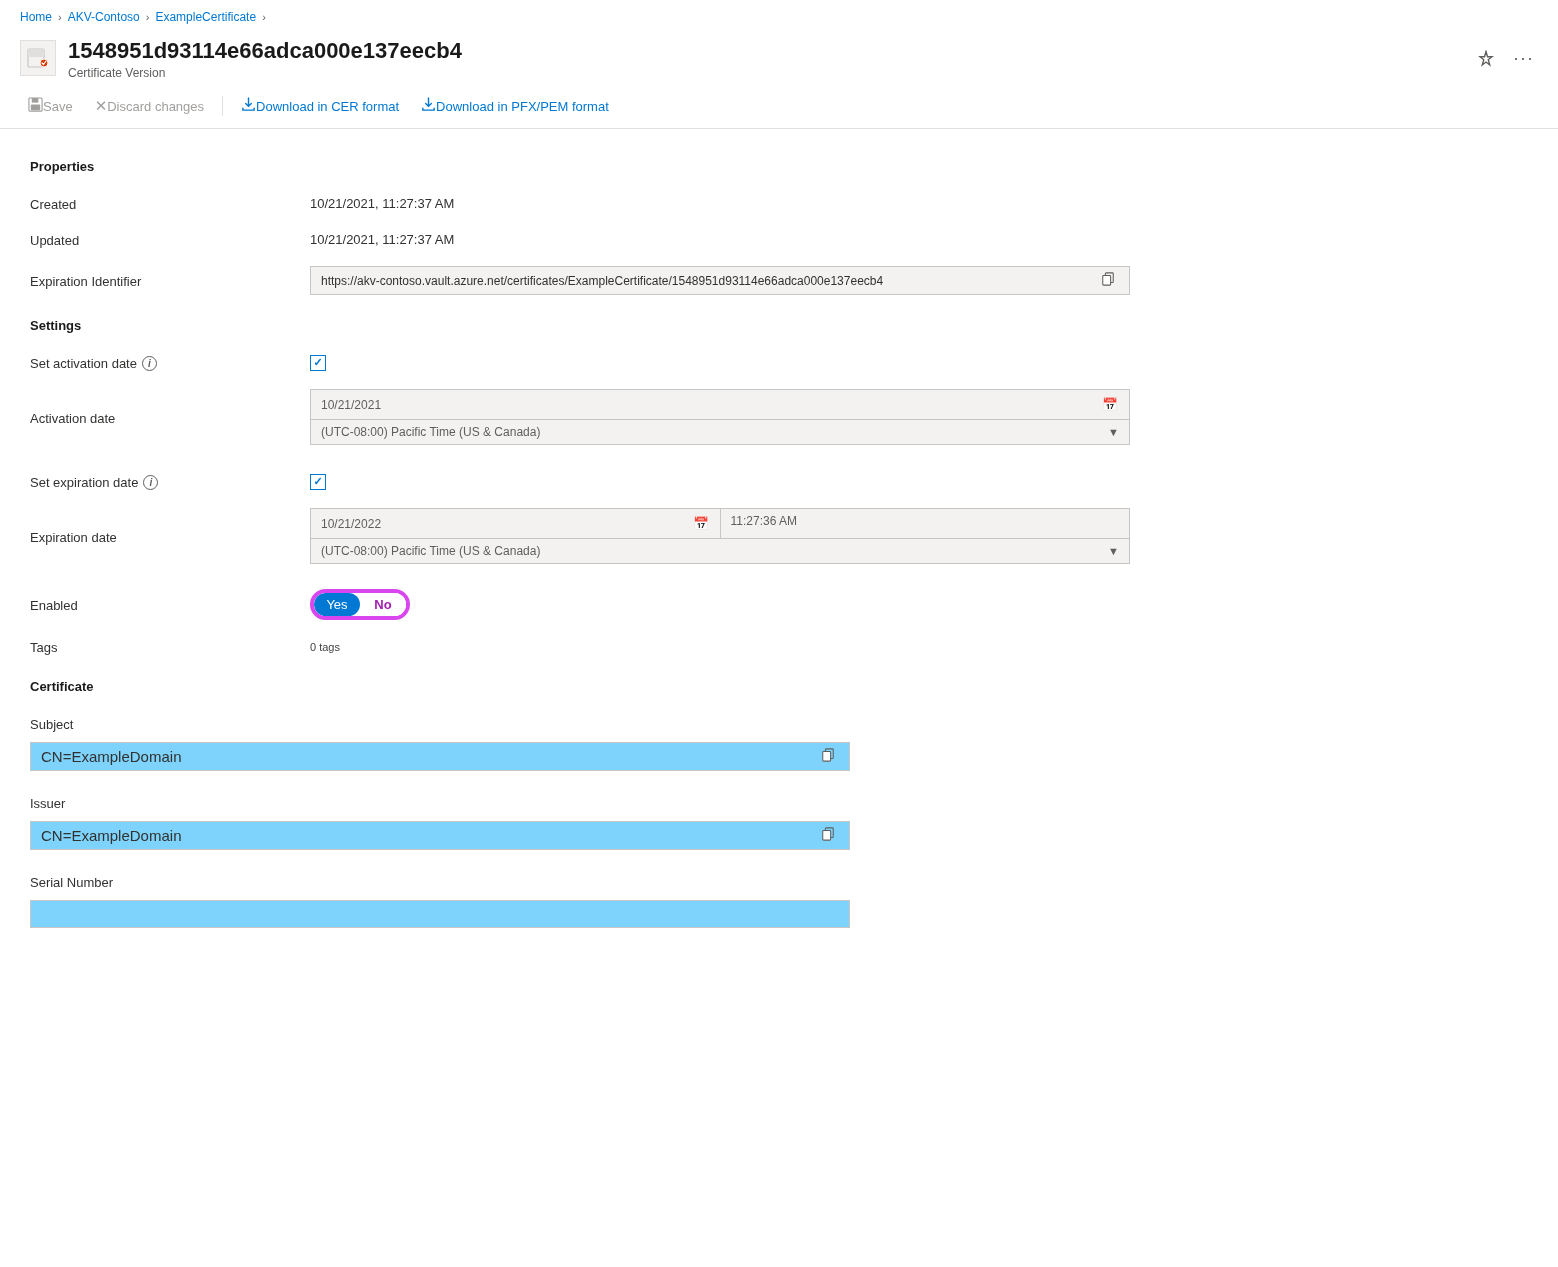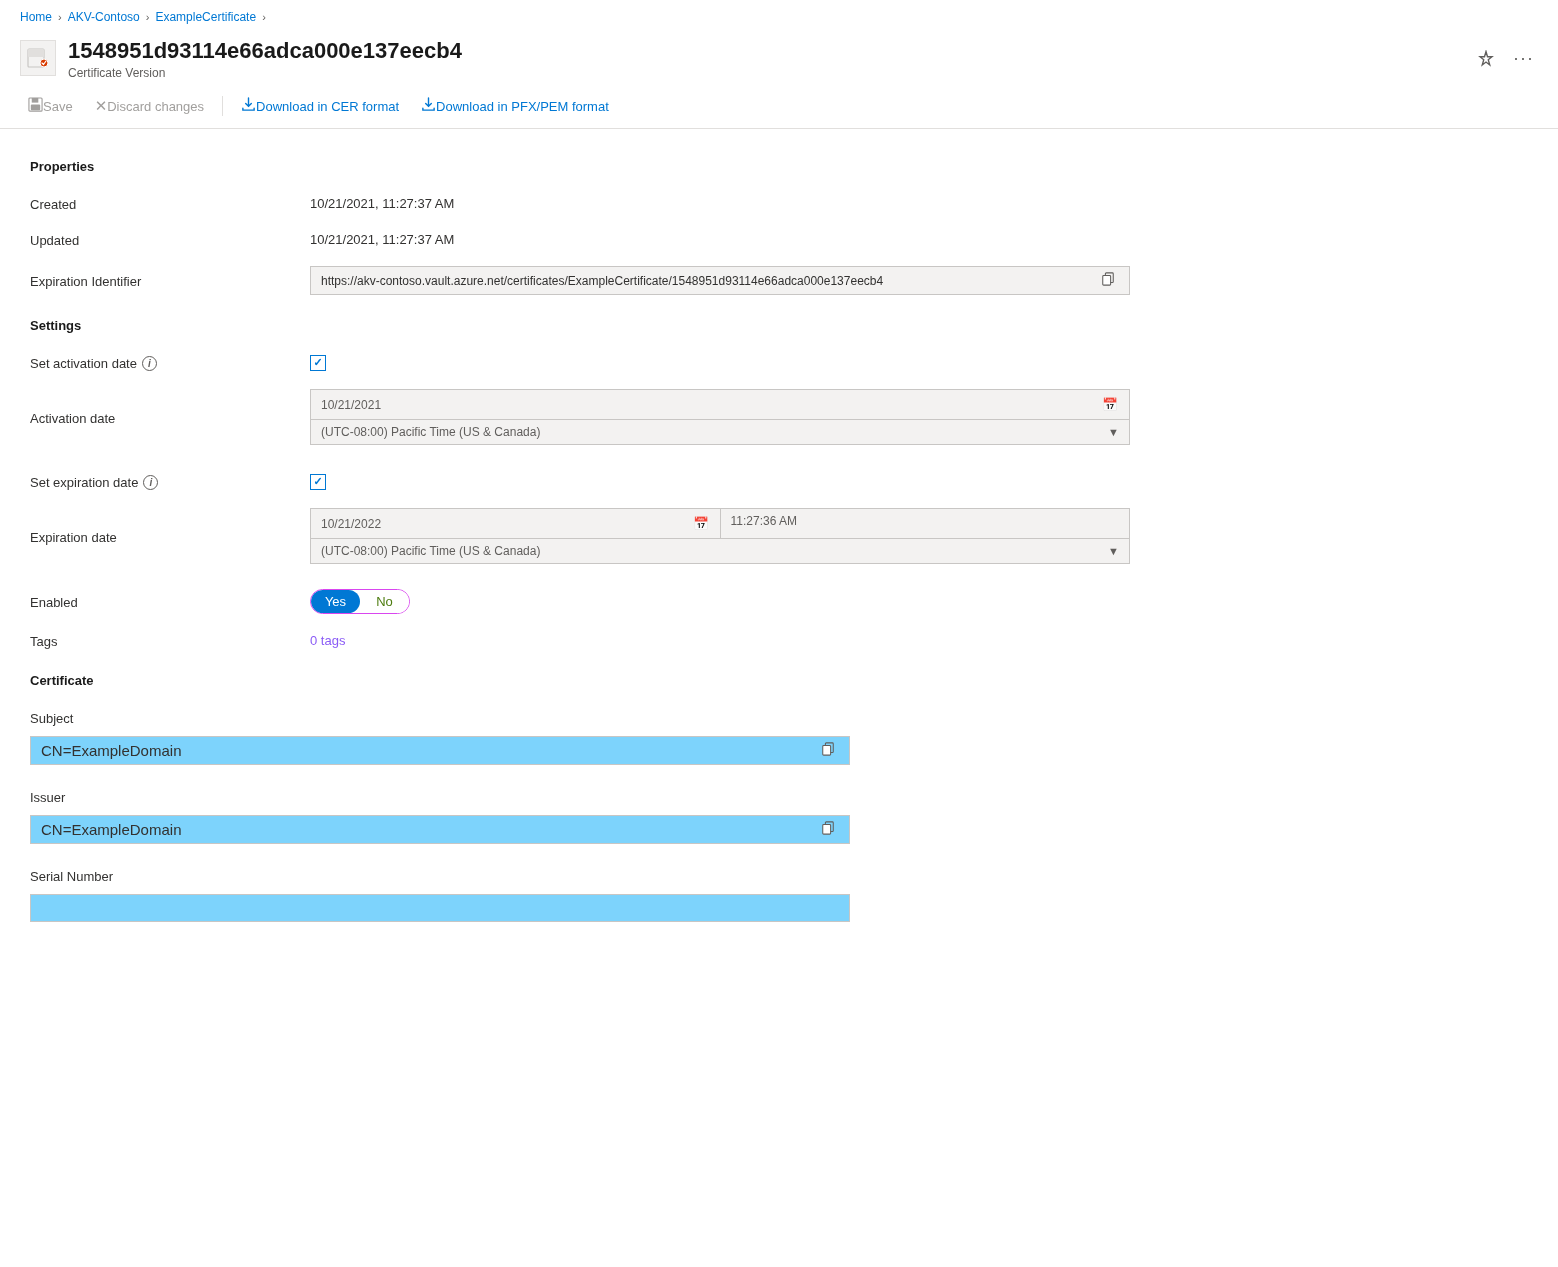--- a/index.html
+++ b/index.html
@@ -147,33 +147,33 @@
       cursor: pointer;
     }
     .chevron-icon { font-size: 11px; }
 
     .date-block { display: flex; flex-direction: column; flex: 1; max-width: 820px; }
 
     .toggle-group {
       display: flex; align-items: center;
       border-radius: 20px;
       overflow: hidden;
-      border: 1px solid #d946ef;
+      border: 4px solid #d946ef;
       width: 100px;
     }
     .toggle-option {
       flex: 1; text-align: center; padding: 4px 0;
       font-size: 13px; cursor: pointer;
     }
     .toggle-option.active {
       background: #0078d4; color: #fff; border-radius: 16px;
     }
-    .toggle-option.inactive { background: #fff; color: #4d7c0f; }
-
-    .tags-link { color: #8b5cf6; text-decoration: none; font-size: 13px; cursor: pointer; }
+    .toggle-option.inactive { background: #fff; color: #a21caf; font-weight: bold; }
+
+    .tags-link { color: #404040; text-decoration: none; font-size: 11px; cursor: pointer; }
 
     .text-input-box {
       display: flex; align-items: center;
       border: 1px solid #c8c6c4;
       background: #7dd3fc;
       padding: 5px 10px;
       flex: 1; max-width: 820px;
       font-size: 15px; color: #323130;
     }
     .text-input-box .input-text { flex: 1; }

